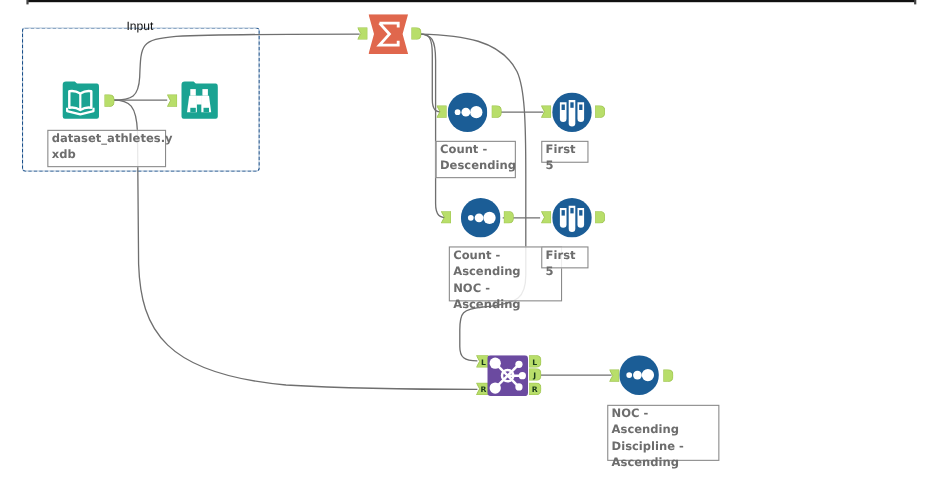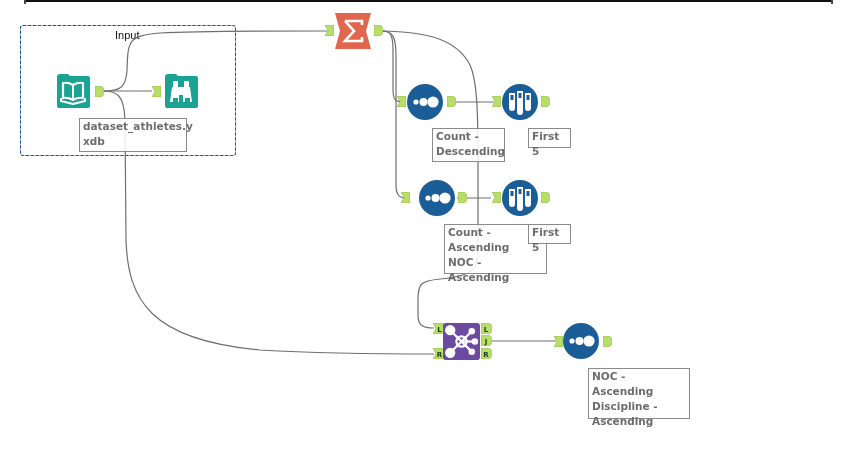--- a/index.html
+++ b/index.html
@@ -6,30 +6,30 @@
     body { width: 853px; height: 449px; position: relative; overflow: hidden;
            font-family: "DejaVu Sans", sans-serif; }
     .topline { position: absolute; left: 25px; top: 0px; width: 807px; height: 2px;
                background: #111; }
     .topline-tick { position: absolute; top: 0; width: 2px; height: 4px; background: #444; }
     #wires { position: absolute; left: 0; top: 0; width: 853px; height: 449px; }
     .container-box { position: absolute; left: 20px; top: 25px; width: 216px; height: 131px;
                      border: 1px dashed #1a4f8a; border-radius: 3px; box-sizing: border-box; }
     .container-box::before { content: ""; position: absolute; inset: -1px;
                      border: 1px solid rgba(26,79,138,0.35); border-radius: 3px; pointer-events: none; }
-    .container-title { position: absolute; left: 115px; top: 29px; font-size: 11px; color: #111;
+    .container-title { position: absolute; left: 115px; top: 18px; font-size: 11px; color: #111;
                        font-family: "Liberation Sans", sans-serif; }
     .tool { position: absolute; width: 36px; height: 36px; }
     .tool svg { width: 100%; height: 100%; display: block; }
     .anchor { position: absolute; }
     .anchor svg { display: block; }
     .label { position: absolute; border: 1px solid #8a8a8a; background: rgba(255,255,255,0.85);
              font-family: "DejaVu Sans", sans-serif; font-weight: bold; font-size: 10.5px;
              color: #6d6d6d; line-height: 15px; padding: 0 3px; box-sizing: border-box;
-             white-space: pre-line; margin-left: 36px; }
+             white-space: pre-line; }
   </style>
 </head>
 <body>
 
 <div class="topline"></div>
 <div class="topline-tick" style="left:24px"></div>
 <div class="topline-tick" style="left:831px"></div>
 
 <div class="container-box"></div>
 <div class="container-title">Input</div>

